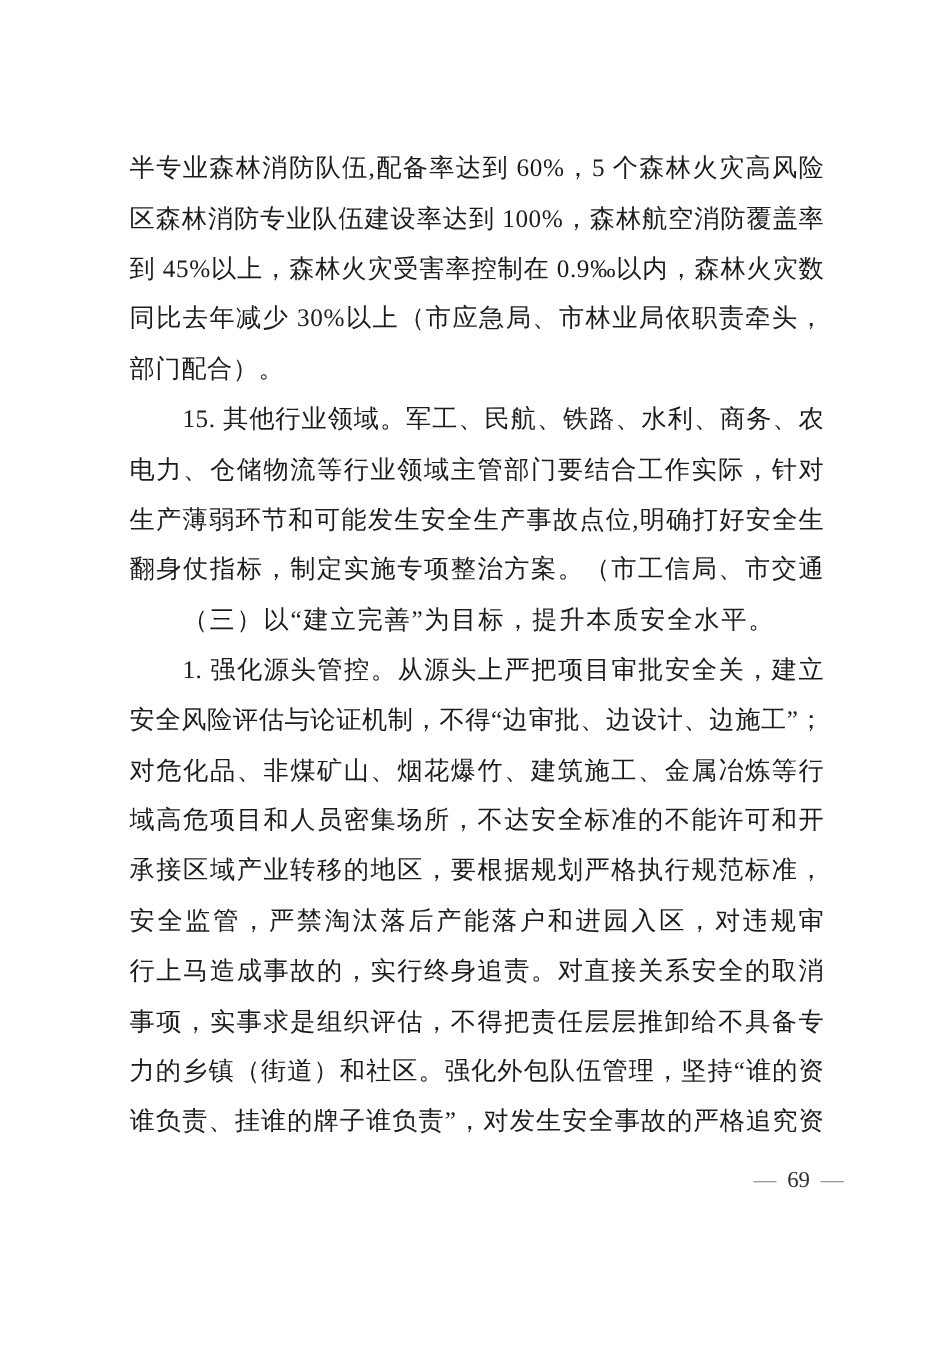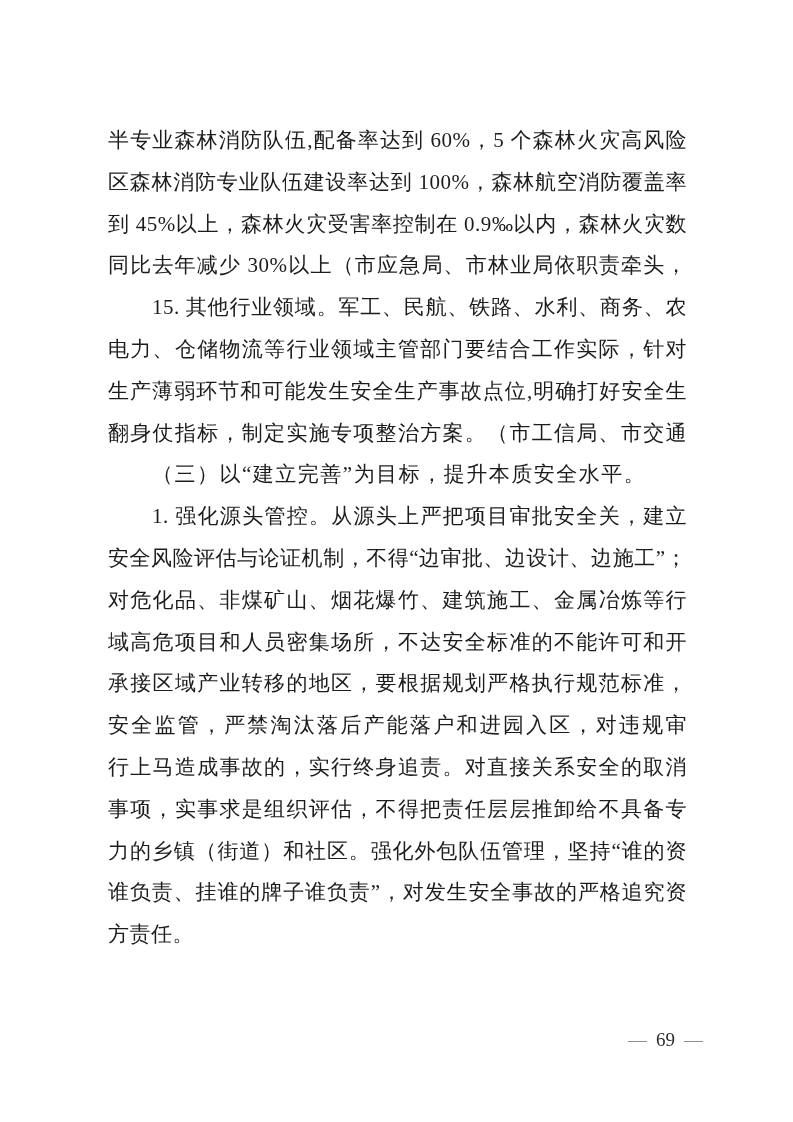--- a/index.html
+++ b/index.html
@@ -39,21 +39,21 @@
     text-justify: inter-character;
   }
   .line.ind {
     text-indent: 44px;
   }
   .line.head {
     letter-spacing: 1.5px;
   }
   .page-number {
     position: absolute;
-    top: 1026px;
+    top: 970px;
     left: 628px;
     font-size: 19px;
     line-height: 28px;
     font-family: "Liberation Serif", serif;
     white-space: nowrap;
   }
   .page-number .dash {
     color: #8a8a8a;
     letter-spacing: 0;
   }
@@ -65,35 +65,35 @@
 </head>
 <body>
 
 <div class="page">
 
   <div class="text-block">
     <div class="line j">半专业森林消防队伍,配备率达到 60%，5 个森林火灾高风险县市</div>
     <div class="line j">区森林消防专业队伍建设率达到 100%，森林航空消防覆盖率达</div>
     <div class="line j">到 45%以上，森林火灾受害率控制在 0.9‰以内，森林火灾数量</div>
     <div class="line j">同比去年减少 30%以上（市应急局、市林业局依职责牵头，有关</div>
+    <div class="line">部门配合）。</div>
     <div class="line j ind">15. 其他行业领域。军工、民航、铁路、水利、商务、农机、</div>
     <div class="line j">电力、仓储物流等行业领域主管部门要结合工作实际，针对安全</div>
     <div class="line j">生产薄弱环节和可能发生安全生产事故点位,明确打好安全生产</div>
     <div class="line j">翻身仗指标，制定实施专项整治方案。（市工信局、市交通局、</div>
     <div class="line ind head">（三）以“建立完善”为目标，提升本质安全水平。</div>
     <div class="line j ind">1. 强化源头管控。从源头上严把项目审批安全关，建立完善</div>
     <div class="line j">安全风险评估与论证机制，不得“边审批、边设计、边施工”；</div>
     <div class="line j">对危化品、非煤矿山、烟花爆竹、建筑施工、金属冶炼等行业领</div>
     <div class="line j">域高危项目和人员密集场所，不达安全标准的不能许可和开工。</div>
     <div class="line j">承接区域产业转移的地区，要根据规划严格执行规范标准，严格</div>
     <div class="line j">安全监管，严禁淘汰落后产能落户和进园入区，对违规审批、强</div>
     <div class="line j">行上马造成事故的，实行终身追责。对直接关系安全的取消下放</div>
     <div class="line j">事项，实事求是组织评估，不得把责任层层推卸给不具备专业能</div>
     <div class="line j">力的乡镇（街道）和社区。强化外包队伍管理，坚持“谁的资质</div>
     <div class="line j">谁负责、挂谁的牌子谁负责”，对发生安全事故的严格追究资质</div>
-    <div class="line">方责任。</div>
   </div>
 
   <div class="page-number">
     <span class="dash">—</span><span class="num">69</span><span class="dash">—</span>
   </div>
 
 </div>
 
 </body></html>

